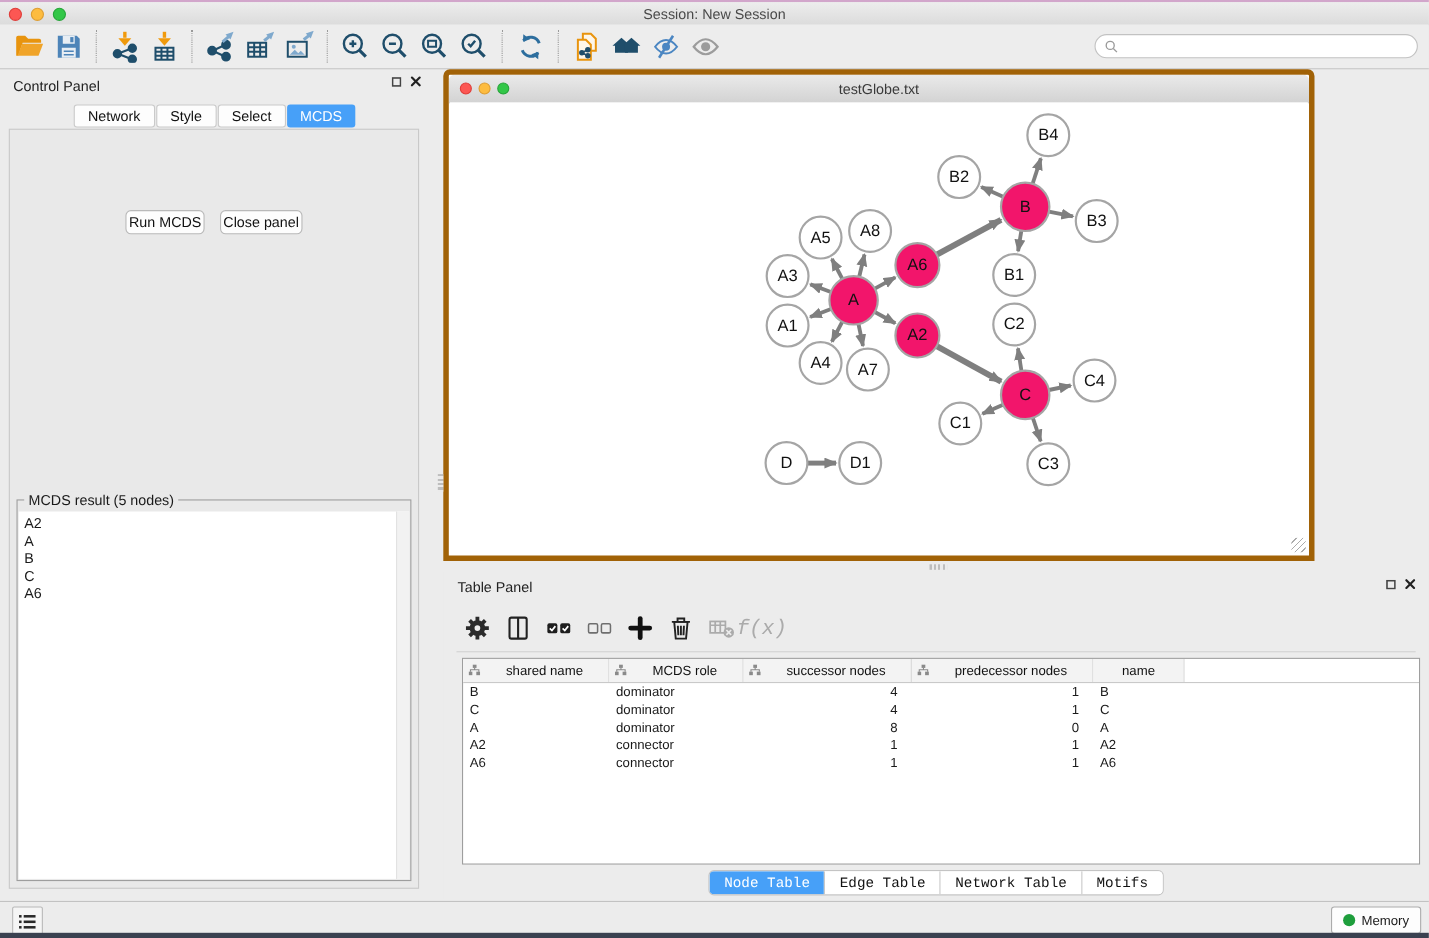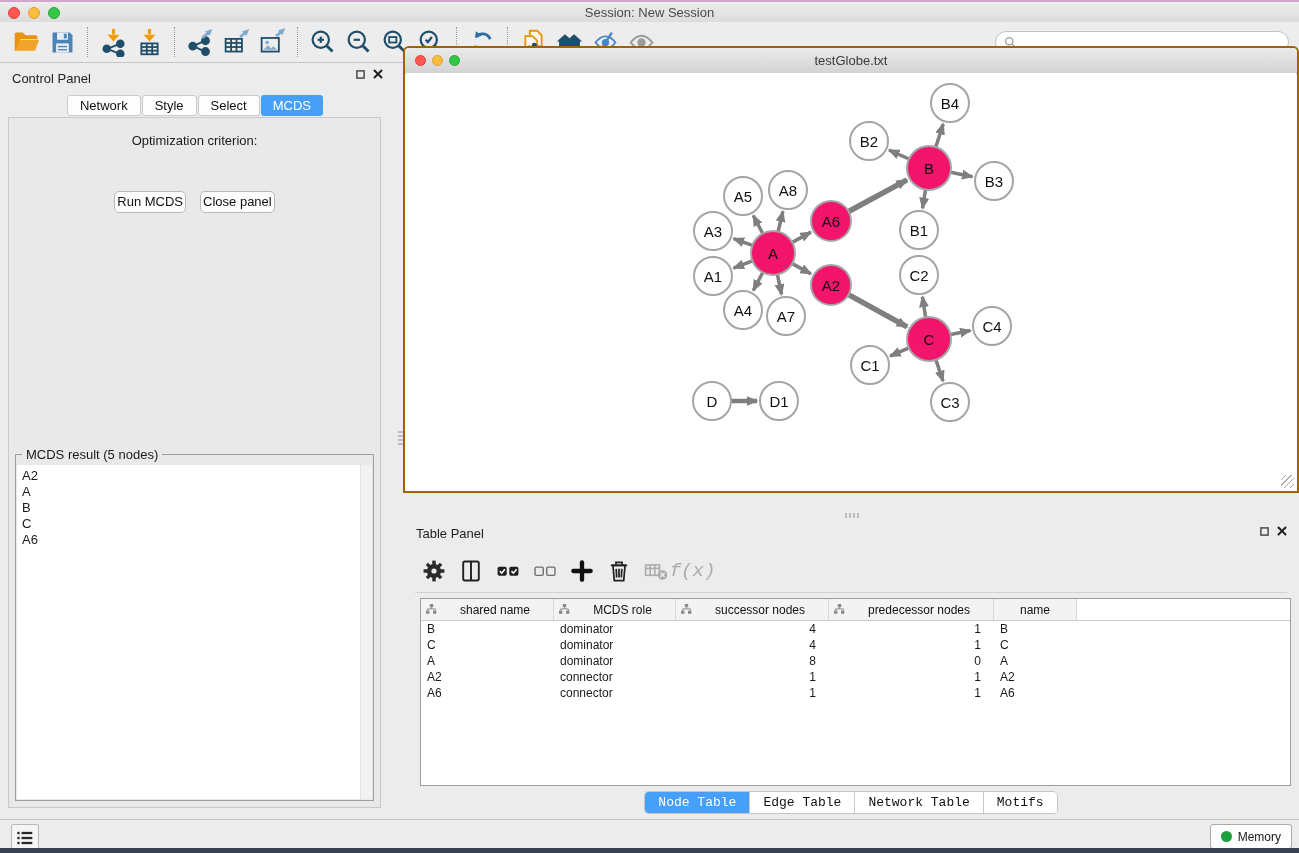--- a/index.html
+++ b/index.html
@@ -53,22 +53,22 @@
        border-radius:5px;font-size:13px;color:#111;}
   .mcds-fieldset{position:absolute;left:6px;top:336px;width:359px;height:347px;
                  border:1px solid #9E9E9E;background:#E9E9E9;box-sizing:border-box;}
   .mcds-legend{position:absolute;left:6px;top:-8px;background:#E9E9E9;padding:0 4px;font-size:13px;}
   .mcds-list{position:absolute;left:1px;right:1px;top:10px;bottom:1px;background:#fff;
              font-size:13px;padding:3px 0 0 5px;box-sizing:border-box;}
   .mcds-item{line-height:16px;}
   .mcds-scroll{position:absolute;top:10px;bottom:1px;right:1px;width:11px;background:#F2F2F2;
                border-left:1px solid #E2E2E2;}
   
-  .net-window{position:absolute;left:403px;top:46px;width:896px;height:447px;background:#fff;
-              border:2px solid #a16207;border-radius:6px 6px 0 0;box-sizing:border-box;}
+  .net-window{position:absolute;left:403px;top:63px;width:792px;height:447px;background:#fff;
+              border:5px solid #a16207;border-radius:6px 6px 0 0;box-sizing:border-box;}
   .net-titlebar{position:relative;height:25px;background:linear-gradient(#EAEAEA,#D3D3D3);
                 border-bottom:1px solid #B0B0B0;border-radius:5px 5px 0 0;}
   .net-lights{position:absolute;left:10px;top:7px;display:flex;gap:6px;}
   .net-lights .light{width:11px;height:11px;}
   .net-title{position:absolute;left:0;right:0;top:5px;text-align:center;font-size:13px;color:#3A3A3A;}
   .net-canvas{position:absolute;left:1px;right:1px;top:25px;bottom:1px;background:#fff;}
   .resize-grip{position:absolute;right:2px;bottom:2px;width:13px;height:13px;
     background:repeating-linear-gradient(135deg,transparent 0 3px,#ABABAB 3px 4px);}
   .grip-v{position:absolute;left:398px;top:431px;width:5px;height:16px;
     background:repeating-linear-gradient(#BDBDBD 0 2px,#EBEBEB 2px 4px);}
@@ -346,21 +346,20 @@
         </svg>
       </span>
   </div>
   <div class="cp-tabs">
       <div class="cp-tab">Network</div>
       <div class="cp-tab">Style</div>
       <div class="cp-tab">Select</div>
       <div class="cp-tab active" style="background: rgb(71, 160, 248);">MCDS</div>
     </div>
   <div class="cp-body">
-    <div class="opt-label">Optimization criterion:</div>
     <div class="cp-buttons">
       <button class="btn">Run MCDS</button>
       <button class="btn">Close panel</button>
     </div>
     <div class="mcds-fieldset">
       <div class="mcds-legend">MCDS result (5 nodes)</div>
       <div class="mcds-list">
           <div class="mcds-item">A2</div>
           <div class="mcds-item">A</div>
           <div class="mcds-item">B</div>

